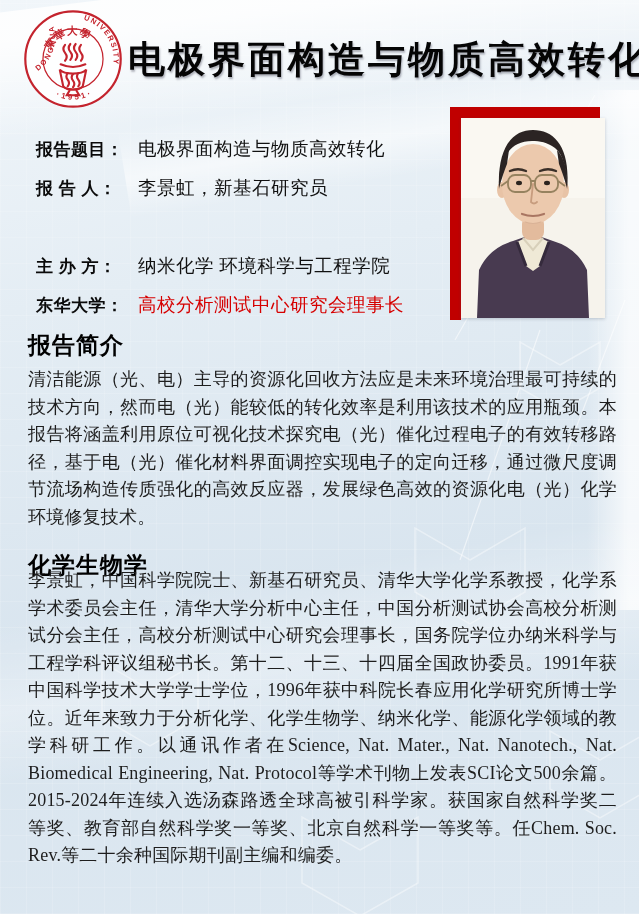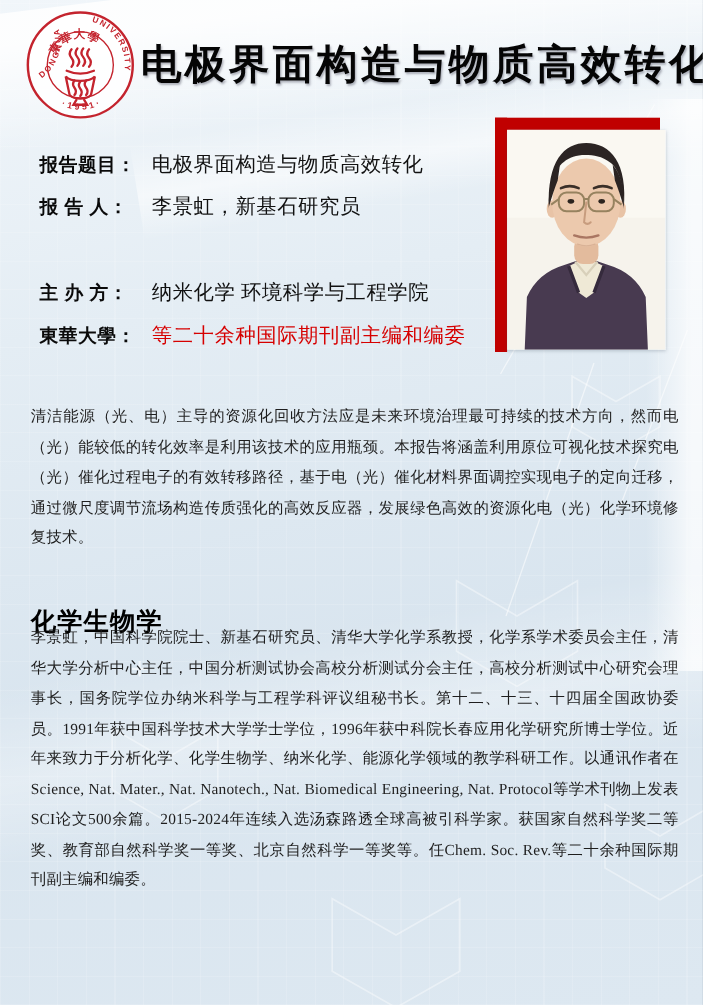--- a/index.html
+++ b/index.html
@@ -53,21 +53,21 @@
 
   .section-heading{
     position:absolute;left:28px;
     font-family:"Liberation Sans", sans-serif;
     font-size:23px;font-weight:bold;color:#000;letter-spacing:1px;
   }
   .section-heading.abstract{top:330px;}
   .section-heading.bio{top:550px;}
   .section-body{
     position:absolute;left:28px;width:589px;
-    font-size:14px;line-height:27.5px;color:#1e1e1e;
+    font-size:18px;line-height:27.5px;color:#1e1e1e;
     text-align:justify;letter-spacing:0.2px;
     font-family:"Liberation Serif", serif;
   }
   .section-body.abstract{top:366px;}
   .section-body.bio{top:567px;}
 </style>
 </head>
 <body>
 
 <div class="poster">
@@ -143,22 +143,22 @@
       <span class="info-label">报 告 人：</span>
       <span class="info-value">李景虹，新基石研究员</span>
     </div>
     <div class="info-row">
     </div>
     <div class="info-row">
       <span class="info-label">主 办 方：</span>
       <span class="info-value">纳米化学 环境科学与工程学院</span>
     </div>
     <div class="info-row">
-      <span class="info-label">東華大學：</span>
-      <span class="info-value red">等二十余种国际期刊副主编和编委</span>
+      <span class="info-label">东华大学：</span>
+      <span class="info-value red">高校分析测试中心研究会理事长</span>
     </div>
   </div>
 
   <div class="frame-top"></div>
   <div class="frame-left"></div>
   <svg class="photo" viewBox="0 0 144 200" preserveAspectRatio="none">
     <rect x="0" y="0" width="144" height="200" fill="#f6f3ec"></rect>
     <rect x="0" y="0" width="144" height="80" fill="#fbf9f4" opacity="0.8"></rect>
 
     <path d="M16 200 L18 152 Q28 130 52 123 L72 116 L92 123 Q116 130 126 152 L128 200 Z" fill="#483a50"></path>
@@ -186,18 +186,19 @@
     </g>
 
     <ellipse cx="58" cy="65" rx="3" ry="2.2" fill="#2c241f"></ellipse>
     <ellipse cx="86" cy="65" rx="3" ry="2.2" fill="#2c241f"></ellipse>
 
     <path d="M72 66 L70 84 Q73 87 76 84" stroke="#c79c7e" stroke-width="1.8" fill="none" stroke-linecap="round"></path>
     <path d="M61 96 Q72 100 83 96" stroke="#a97662" stroke-width="2.2" fill="none" stroke-linecap="round"></path>
     <path d="M64 104 Q72 107 80 104" stroke="#d9b296" stroke-width="1.2" fill="none" stroke-linecap="round"></path>
   </svg>
 
+  <div class="section-heading abstract">报告简介</div>
   <div class="section-body abstract">清洁能源（光、电）主导的资源化回收方法应是未来环境治理最可持续的技术方向，然而电（光）能较低的转化效率是利用该技术的应用瓶颈。本报告将涵盖利用原位可视化技术探究电（光）催化过程电子的有效转移路径，基于电（光）催化材料界面调控实现电子的定向迁移，通过微尺度调节流场构造传质强化的高效反应器，发展绿色高效的资源化电（光）化学环境修复技术。</div>
 
   <div class="section-heading bio">化学生物学</div>
   <div class="section-body bio">李景虹，中国科学院院士、新基石研究员、清华大学化学系教授，化学系学术委员会主任，清华大学分析中心主任，中国分析测试协会高校分析测试分会主任，高校分析测试中心研究会理事长，国务院学位办纳米科学与工程学科评议组秘书长。第十二、十三、十四届全国政协委员。1991年获中国科学技术大学学士学位，1996年获中科院长春应用化学研究所博士学位。近年来致力于分析化学、化学生物学、纳米化学、能源化学领域的教学科研工作。以通讯作者在Science, Nat. Mater., Nat. Nanotech., Nat. Biomedical Engineering, Nat. Protocol等学术刊物上发表SCI论文500余篇。2015-2024年连续入选汤森路透全球高被引科学家。获国家自然科学奖二等奖、教育部自然科学奖一等奖、北京自然科学一等奖等。任Chem. Soc. Rev.等二十余种国际期刊副主编和编委。</div>
 
 </div>
 
 </body></html>

